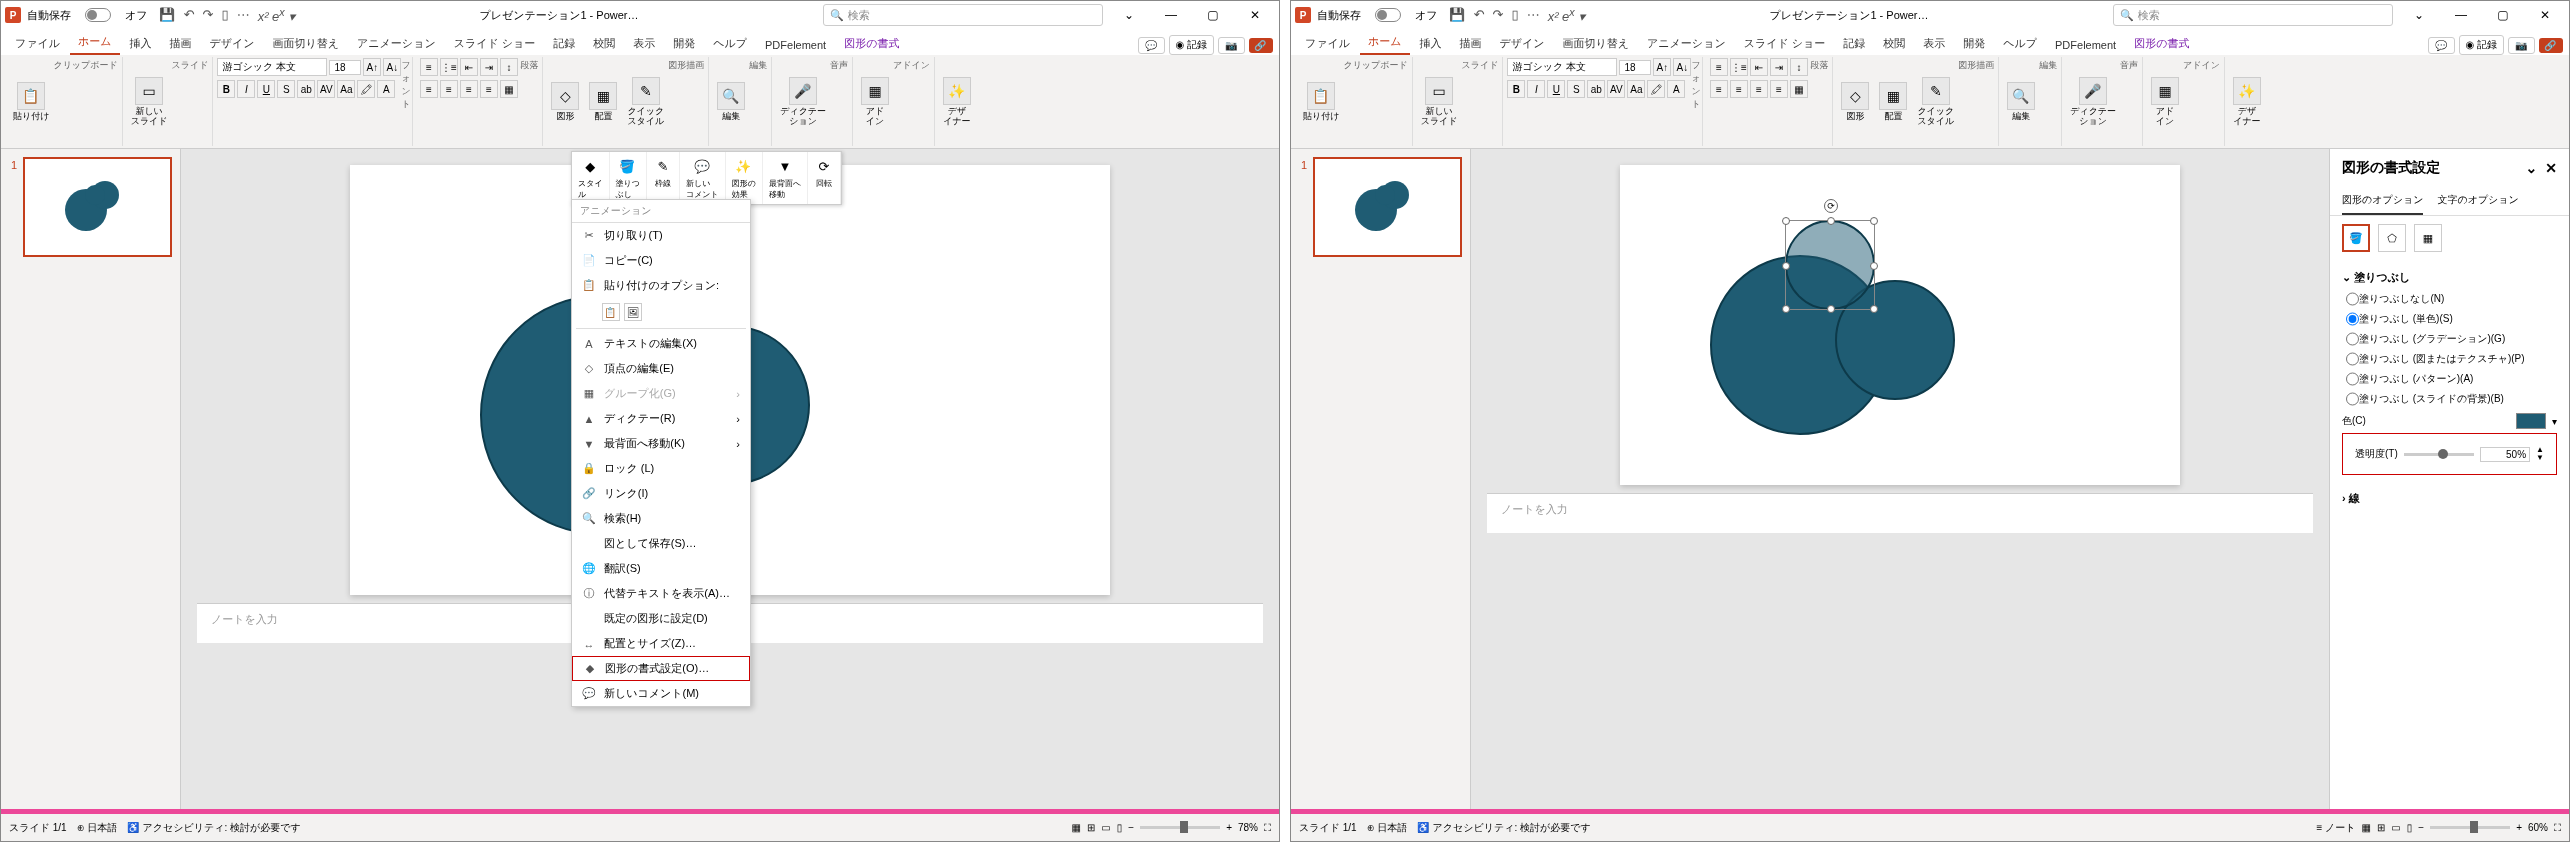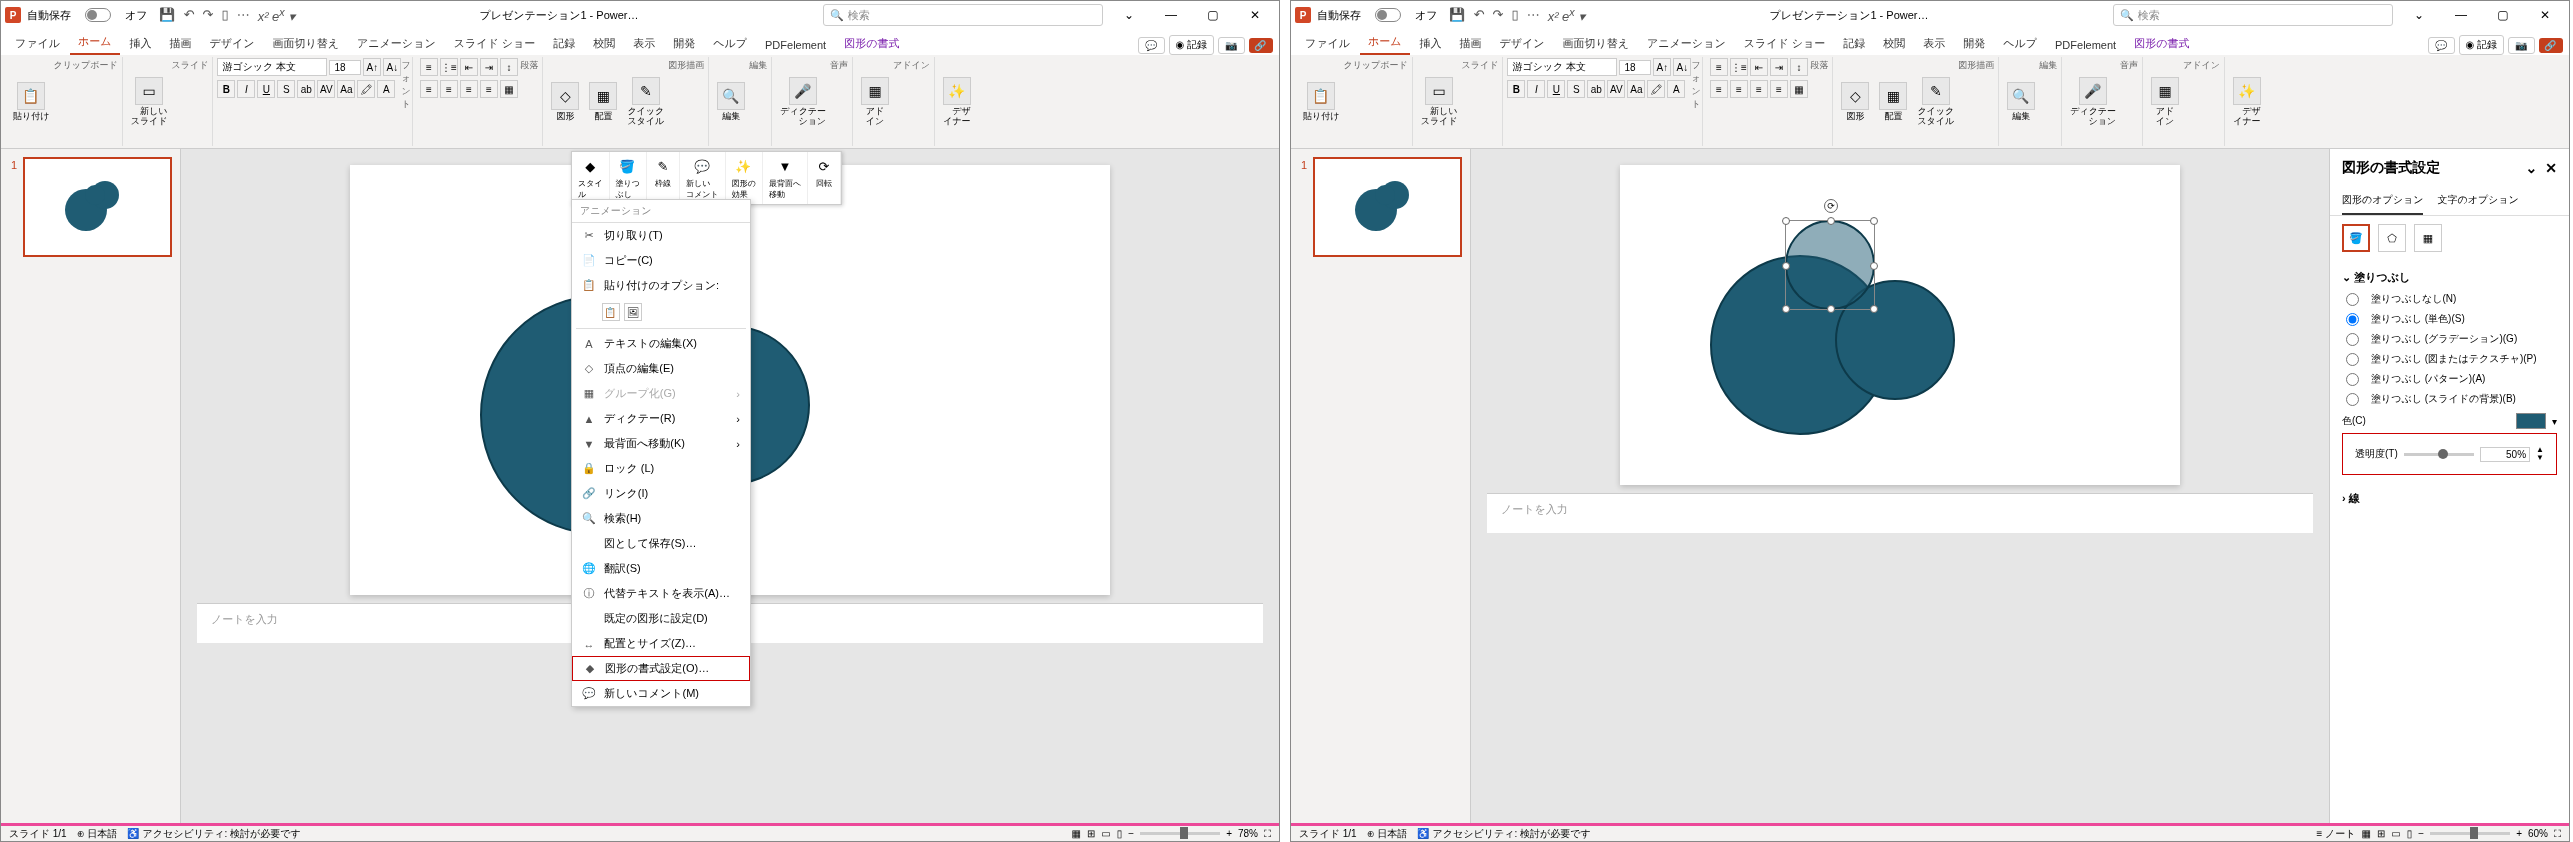--- a/index.html
+++ b/index.html
@@ -22,33 +22,33 @@
 .tab.purple{color:#7719aa}
 .ribbon-end{margin-left:auto;display:flex;gap:4px;align-items:center}
 .rec-btn,.share-btn{border:1px solid #ccc;padding:2px 6px;border-radius:3px;font-size:10px}
 .share-btn{background:#c43e1c;color:#fff;border:none}
 .ribbon{height:94px;background:#f3f2f1;border-bottom:1px solid #ccc;display:flex;padding:2px 4px;font-size:10px}
 .group{border-right:1px solid #ddd;padding:0 4px;display:flex;}
 .group-body{flex:1;display:flex;align-items:center;gap:2px}
 .group-label{text-align:center;color:#666;font-size:9px;padding:2px 0}
 .big-btn{display:flex;flex-direction:column;align-items:center;gap:2px;padding:2px 4px;cursor:pointer}
 .big-btn .ico{width:28px;height:28px;background:#e8e8e8;border:1px solid #ccc;display:flex;align-items:center;justify-content:center;font-size:14px}
-.big-btn .lbl{font-size:9px;text-align:right;line-height:1.1}
+.big-btn .lbl{font-size:9px;text-align:center;line-height:1.1}
 .font-row{display:flex;gap:2px;align-items:center;margin:1px 0}
 .font-combo{border:1px solid #ccc;background:#fff;padding:1px 4px;font-size:10px}
 .mini{width:18px;height:18px;border:1px solid #ccc;display:flex;align-items:center;justify-content:center;font-size:10px;cursor:pointer}
 .workspace{flex:1;display:flex;background:#e6e6e6;overflow:hidden}
 .thumbs{width:180px;background:#f3f2f1;border-right:1px solid #ccc;padding:8px}
 .thumb{border:2px solid #c43e1c;background:#fff;height:100px;position:relative;margin-left:14px}
 .thumb-num{position:absolute;left:-14px;top:0;font-size:11px;color:#c43e1c}
 .thumb .mini-shapes{position:absolute;top:22px;left:40px}
 .canvas-area{flex:1;display:flex;flex-direction:column;position:relative}
 .slide{background:#fff;margin:16px auto 0;width:760px;height:430px;position:relative;box-shadow:0 2px 6px rgba(0,0,0,.2)}
 .notes{height:40px;border-top:1px solid #ccc;background:#fff;padding:8px 14px;font-size:11px;color:#999;margin:8px 16px 0}
-.statusbar{height:18px;background:#f3f2f1;border-top:3px solid #ec4899;display:flex;align-items:center;padding:0 8px;font-size:10px;gap:10px}
+.statusbar{height:32px;background:#f3f2f1;border-top:5px solid #ec4899;display:flex;align-items:center;padding:0 8px;font-size:10px;gap:10px}
 .statusbar .right{margin-left:auto;display:flex;align-items:center;gap:6px}
 .zoom-slider{width:80px;height:3px;background:#ccc;position:relative}
 .zoom-slider::after{content:"";position:absolute;width:8px;height:12px;background:#666;top:-5px;left:50%}
 .circle{border-radius:50%;position:absolute}
 .c-big{width:240px;height:240px;background:#1f5c73;border:2px solid #0d3a4a}
 .c-med{width:160px;height:160px;background:#1f5c73;border:2px solid #0d3a4a}
 .c-sm{width:120px;height:120px;background:#1f5c73;border:2px solid #0d3a4a}
 .c-sm.sel{background:rgba(31,92,115,.5)}
 .sel-box{position:absolute;border:1px solid #888}
 .handle{position:absolute;width:8px;height:8px;background:#fff;border:1px solid #666;border-radius:50%}
@@ -66,21 +66,21 @@
 .format-pane{width:240px;background:#fff;border-left:1px solid #ccc;display:flex;flex-direction:column;font-size:11px}
 .fp-header{padding:10px 12px;display:flex;align-items:center;justify-content:space-between;font-size:14px;font-weight:bold}
 .fp-tabs{display:flex;gap:14px;padding:0 12px;border-bottom:1px solid #ddd}
 .fp-tab{padding:6px 0;font-size:10px;cursor:pointer}
 .fp-tab.active{border-bottom:2px solid #333;font-weight:normal}
 .fp-icons{display:flex;gap:8px;padding:8px 12px}
 .fp-iconbtn{width:28px;height:28px;border:1px solid #ccc;display:flex;align-items:center;justify-content:center;cursor:pointer}
 .fp-iconbtn.active{border:2px solid #c43e1c}
 .fp-section{padding:6px 12px}
 .fp-sec-title{font-weight:bold;padding:4px 0;cursor:pointer}
-.fp-radio{display:flex;align-items:center;gap:12px;padding:3px 4px;font-size:10px}
+.fp-radio{display:flex;gap:0;padding:3px 4px;font-size:10px}
 .fp-radio input{margin:0}
 .fp-row{display:flex;align-items:center;gap:6px;padding:4px 0;font-size:10px}
 .fp-row.boxed{border:1.5px solid #c00;padding:12px}
 .fp-slider{flex:1;height:3px;background:#ccc;position:relative}
 .fp-slider::after{content:"";position:absolute;width:10px;height:10px;background:#666;border-radius:50%;top:-4px;left:48%}
 .fp-input{width:50px;border:1px solid #ccc;padding:1px 3px;font-size:10px;text-align:right}
 .color-swatch{width:30px;height:16px;background:#1f5c73;border:1px solid #888}
 </style>
 </head>
 <body>

